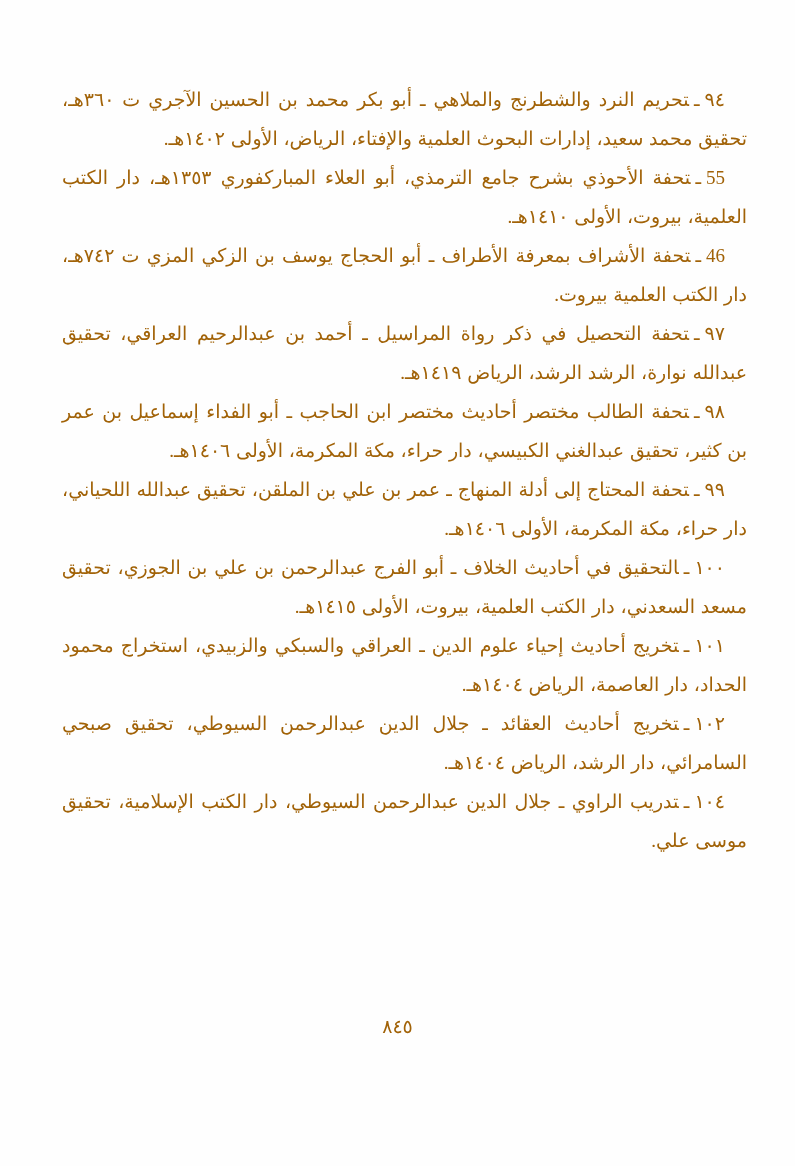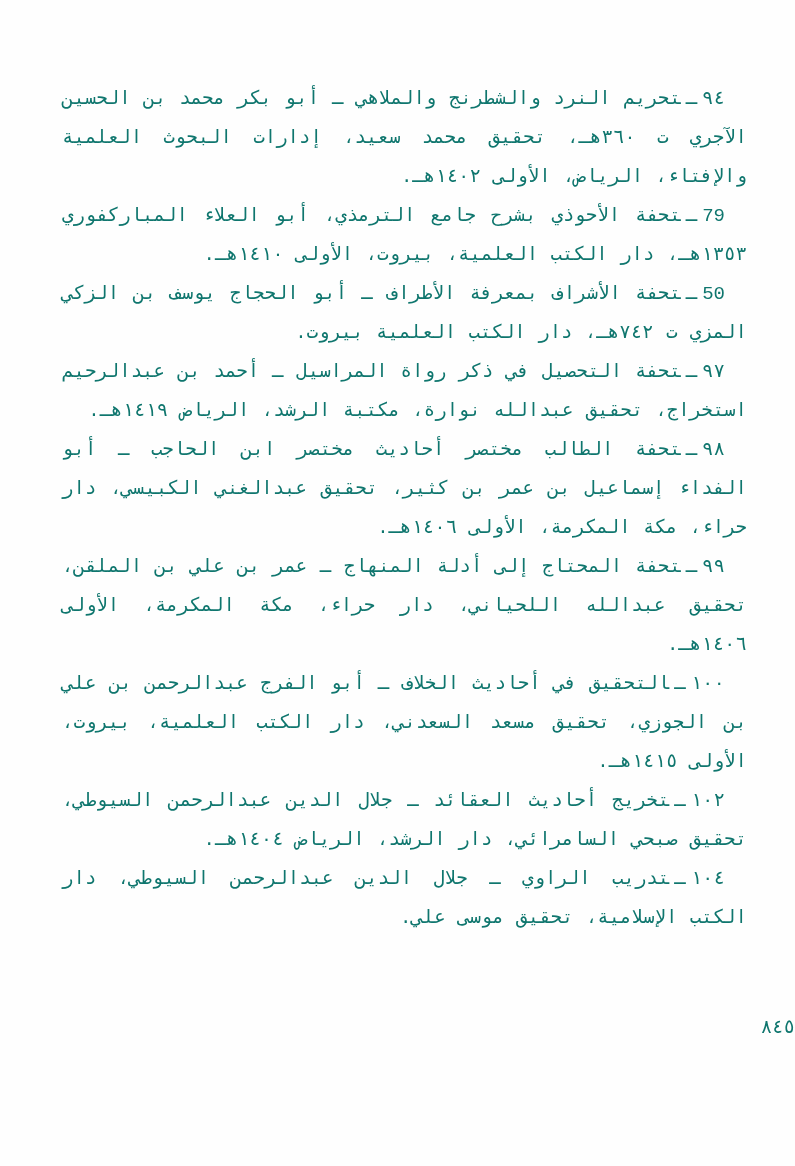--- a/index.html
+++ b/index.html
@@ -7,22 +7,22 @@
     padding: 0;
     background: #e8e8e8;
   }
   .page {
     position: relative;
     width: 795px;
     height: 1166px;
     margin: 0 auto;
     background: #fefefe;
     overflow: hidden;
-    font-family: Liberation Mono, monospace;
-    color: #0f766e;
+    font-family: Liberation Serif, serif;
+    color: #a16207;
   }
   .text-block {
     position: absolute;
     top: 80px;
     right: 48px;
     left: 62px;
     direction: rtl;
     text-align: justify;
     font-size: 19px;
     line-height: 39px;
@@ -37,44 +37,46 @@
     letter-spacing: 1px;
   }
   .entry-sep {
     margin: 0 5px;
   }
   .page-number {
     position: absolute;
     top: 1015px;
     left: 0;
     width: 100%;
+    text-align: center;
     direction: rtl;
     font-size: 19px;
     letter-spacing: 4px;
   }
 </style>
 </head>
 <body>
 
 <div class="page">
   <div class="text-block" id="entries">
   <p class="entry"><span class="entry-num">٩٤</span><span class="entry-sep">ـ</span><span class="entry-text">تحريم النرد والشطرنج والملاهي ـ أبو بكر محمد بن الحسين الآجري ت ٣٦٠هـ، تحقيق محمد سعيد، إدارات البحوث العلمية والإفتاء، الرياض، الأولى ١٤٠٢هـ.</span></p>
 
-  <p class="entry"><span class="entry-num">79</span><span class="entry-sep">ـ</span><span class="entry-text">تحفة الأحوذي بشرح جامع الترمذي، أبو العلاء المباركفوري ١٣٥٣هـ، دار الكتب العلمية، بيروت، الأولى ١٤١٠هـ.</span></p>
+  <p class="entry"><span class="entry-num">55</span><span class="entry-sep">ـ</span><span class="entry-text">تحفة الأحوذي بشرح جامع الترمذي، أبو العلاء المباركفوري ١٣٥٣هـ، دار الكتب العلمية، بيروت، الأولى ١٤١٠هـ.</span></p>
 
-  <p class="entry"><span class="entry-num">50</span><span class="entry-sep">ـ</span><span class="entry-text">تحفة الأشراف بمعرفة الأطراف ـ أبو الحجاج يوسف بن الزكي المزي ت ٧٤٢هـ، دار الكتب العلمية بيروت.</span></p>
+  <p class="entry"><span class="entry-num">46</span><span class="entry-sep">ـ</span><span class="entry-text">تحفة الأشراف بمعرفة الأطراف ـ أبو الحجاج يوسف بن الزكي المزي ت ٧٤٢هـ، دار الكتب العلمية بيروت.</span></p>
 
-  <p class="entry"><span class="entry-num">٩٧</span><span class="entry-sep">ـ</span><span class="entry-text">تحفة التحصيل في ذكر رواة المراسيل ـ أحمد بن عبدالرحيم استخراج، تحقيق عبدالله نوارة، مكتبة الرشد، الرياض ١٤١٩هـ.</span></p>
+  <p class="entry"><span class="entry-num">٩٧</span><span class="entry-sep">ـ</span><span class="entry-text">تحفة التحصيل في ذكر رواة المراسيل ـ أحمد بن عبدالرحيم العراقي، تحقيق عبدالله نوارة، الرشد الرشد، الرياض ١٤١٩هـ.</span></p>
 
   <p class="entry"><span class="entry-num">٩٨</span><span class="entry-sep">ـ</span><span class="entry-text">تحفة الطالب مختصر أحاديث مختصر ابن الحاجب ـ أبو الفداء إسماعيل بن عمر بن كثير، تحقيق عبدالغني الكبيسي، دار حراء، مكة المكرمة، الأولى ١٤٠٦هـ.</span></p>
 
   <p class="entry"><span class="entry-num">٩٩</span><span class="entry-sep">ـ</span><span class="entry-text">تحفة المحتاج إلى أدلة المنهاج ـ عمر بن علي بن الملقن، تحقيق عبدالله اللحياني، دار حراء، مكة المكرمة، الأولى ١٤٠٦هـ.</span></p>
 
   <p class="entry"><span class="entry-num">١٠٠</span><span class="entry-sep">ـ</span><span class="entry-text">التحقيق في أحاديث الخلاف ـ أبو الفرج عبدالرحمن بن علي بن الجوزي، تحقيق مسعد السعدني، دار الكتب العلمية، بيروت، الأولى ١٤١٥هـ.</span></p>
 
+  <p class="entry"><span class="entry-num">١٠١</span><span class="entry-sep">ـ</span><span class="entry-text">تخريج أحاديث إحياء علوم الدين ـ العراقي والسبكي والزبيدي، استخراج محمود الحداد، دار العاصمة، الرياض ١٤٠٤هـ.</span></p>
 
   <p class="entry"><span class="entry-num">١٠٢</span><span class="entry-sep">ـ</span><span class="entry-text">تخريج أحاديث العقائد ـ جلال الدين عبدالرحمن السيوطي، تحقيق صبحي السامرائي، دار الرشد، الرياض ١٤٠٤هـ.</span></p>
 
 
   <p class="entry"><span class="entry-num">١٠٤</span><span class="entry-sep">ـ</span><span class="entry-text">تدريب الراوي ـ جلال الدين عبدالرحمن السيوطي، دار الكتب الإسلامية، تحقيق موسى علي.</span></p>
 
 </div>
   <div class="page-number">٨٤٥</div>
 </div>
 

